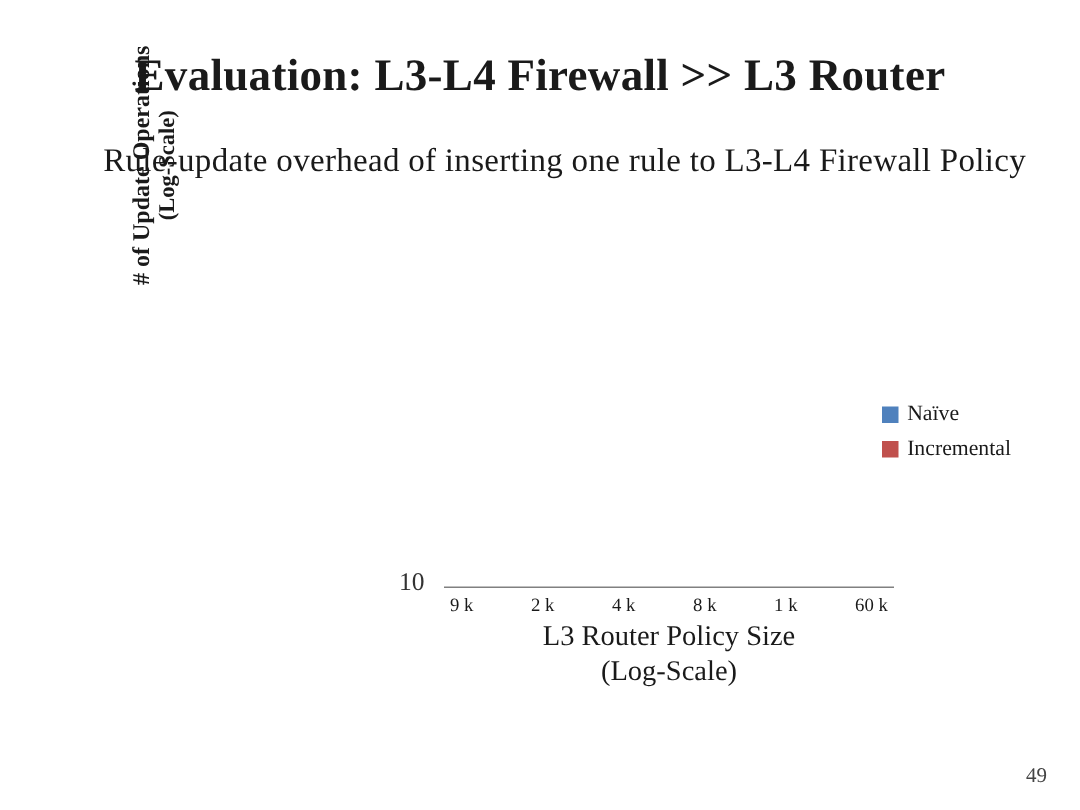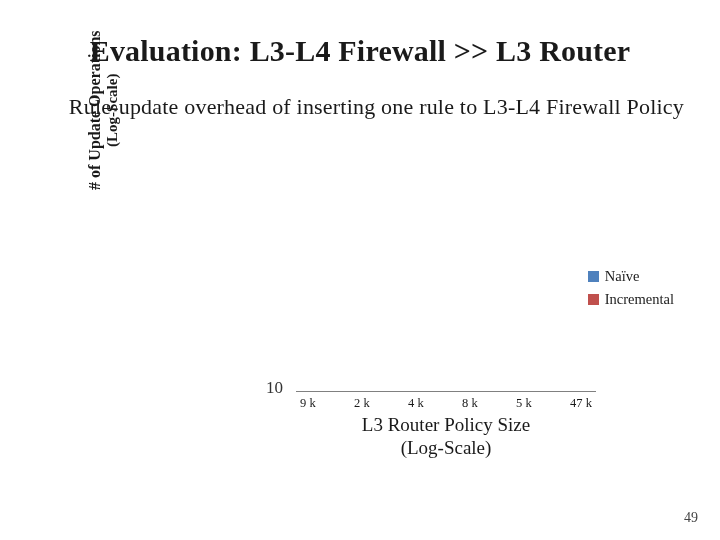--- a/index.html
+++ b/index.html
@@ -43,22 +43,22 @@
     <div class="plot">
       <div class="bottom-axis"></div>
       <div class="ytick">10</div>
     </div>
 
     <div class="xticks">
       <span>9 k</span>
       <span>2 k</span>
       <span>4 k</span>
       <span>8 k</span>
-      <span>5 k</span>
-      <span>47 k</span>
+      <span>1 k</span>
+      <span>60 k</span>
     </div>
 
     <div class="xlabel">
       <span>L3 Router Policy Size</span><br>
       <span>(Log-Scale)</span>
     </div>
 
     <div class="legend">
       <div class="legend-item">
         <span class="swatch sw-naive"></span>

